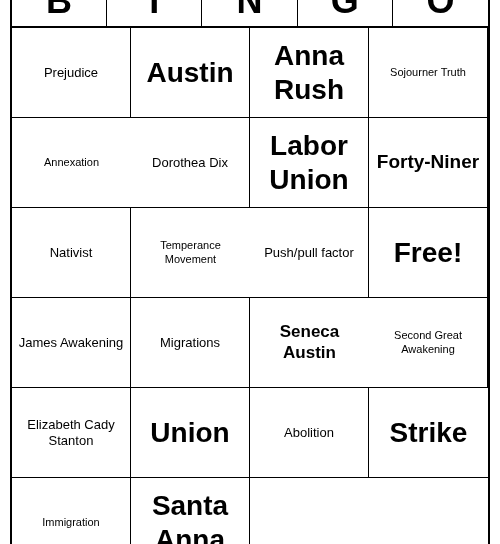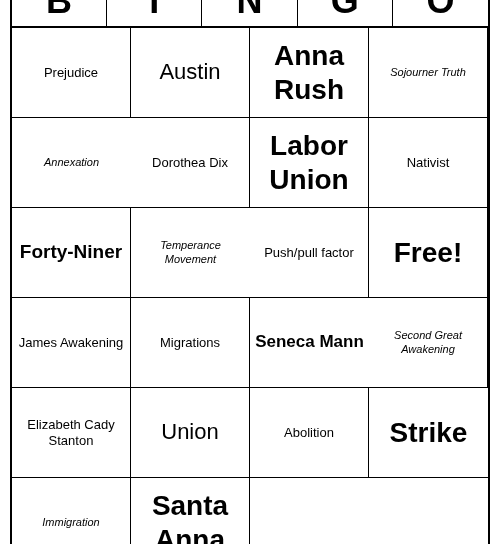--- a/index.html
+++ b/index.html
@@ -52,38 +52,37 @@
       border-right: none;
     }
     .bingo-cell:nth-child(n+21) {
       border-bottom: none;
     }
     .cell-text {
       font-size: 13px;
       line-height: 1.2;
     }
     .cell-text.large {
-      font-size: 22px;
-      font-weight: normal;
+      font-size: 28px;
+      font-weight: bold;
     }
     .cell-text.xlarge {
       font-size: 28px;
       font-weight: bold;
     }
     .cell-text.medium {
       font-size: 17px;
       font-weight: bold;
     }
     .cell-text.medium-bold {
       font-size: 19px;
       font-weight: bold;
     }
     .cell-text.small {
       font-size: 11px;
-      font-style: italic;
     }
   </style>
 </head>
 <body>
 
 <div class="bingo-card">
   <div class="bingo-header">
   <div class="bingo-header-cell">B</div>
       <div class="bingo-header-cell">I</div>
       <div class="bingo-header-cell">N</div>
@@ -106,42 +105,42 @@
       <div class="bingo-cell">
         <span class="cell-text small">Annexation</span>
       </div>
       <div class="bingo-cell">
         <span class="cell-text">Dorothea Dix</span>
       </div>
       <div class="bingo-cell">
         <span class="cell-text xlarge">Labor Union</span>
       </div>
       <div class="bingo-cell">
-        <span class="cell-text">Nativist</span>
+        <span class="cell-text medium-bold">Forty-Niner</span>
       </div>
       <div class="bingo-cell">
-        <span class="cell-text medium-bold">Forty-Niner</span>
+        <span class="cell-text">Nativist</span>
       </div>
       <div class="bingo-cell">
         <span class="cell-text small">Temperance Movement</span>
       </div>
       <div class="bingo-cell">
         <span class="cell-text">Push/pull factor</span>
       </div>
       <div class="bingo-cell">
         <span class="cell-text xlarge">Free!</span>
       </div>
       <div class="bingo-cell">
         <span class="cell-text">James Awakening</span>
       </div>
       <div class="bingo-cell">
         <span class="cell-text">Migrations</span>
       </div>
       <div class="bingo-cell">
-        <span class="cell-text medium">Seneca Mann</span>
+        <span class="cell-text medium">Seneca Austin</span>
       </div>
       <div class="bingo-cell">
         <span class="cell-text small">Second Great Awakening</span>
       </div>
       <div class="bingo-cell">
         <span class="cell-text">Elizabeth Cady Stanton</span>
       </div>
       <div class="bingo-cell">
         <span class="cell-text large">Union</span>
       </div>

